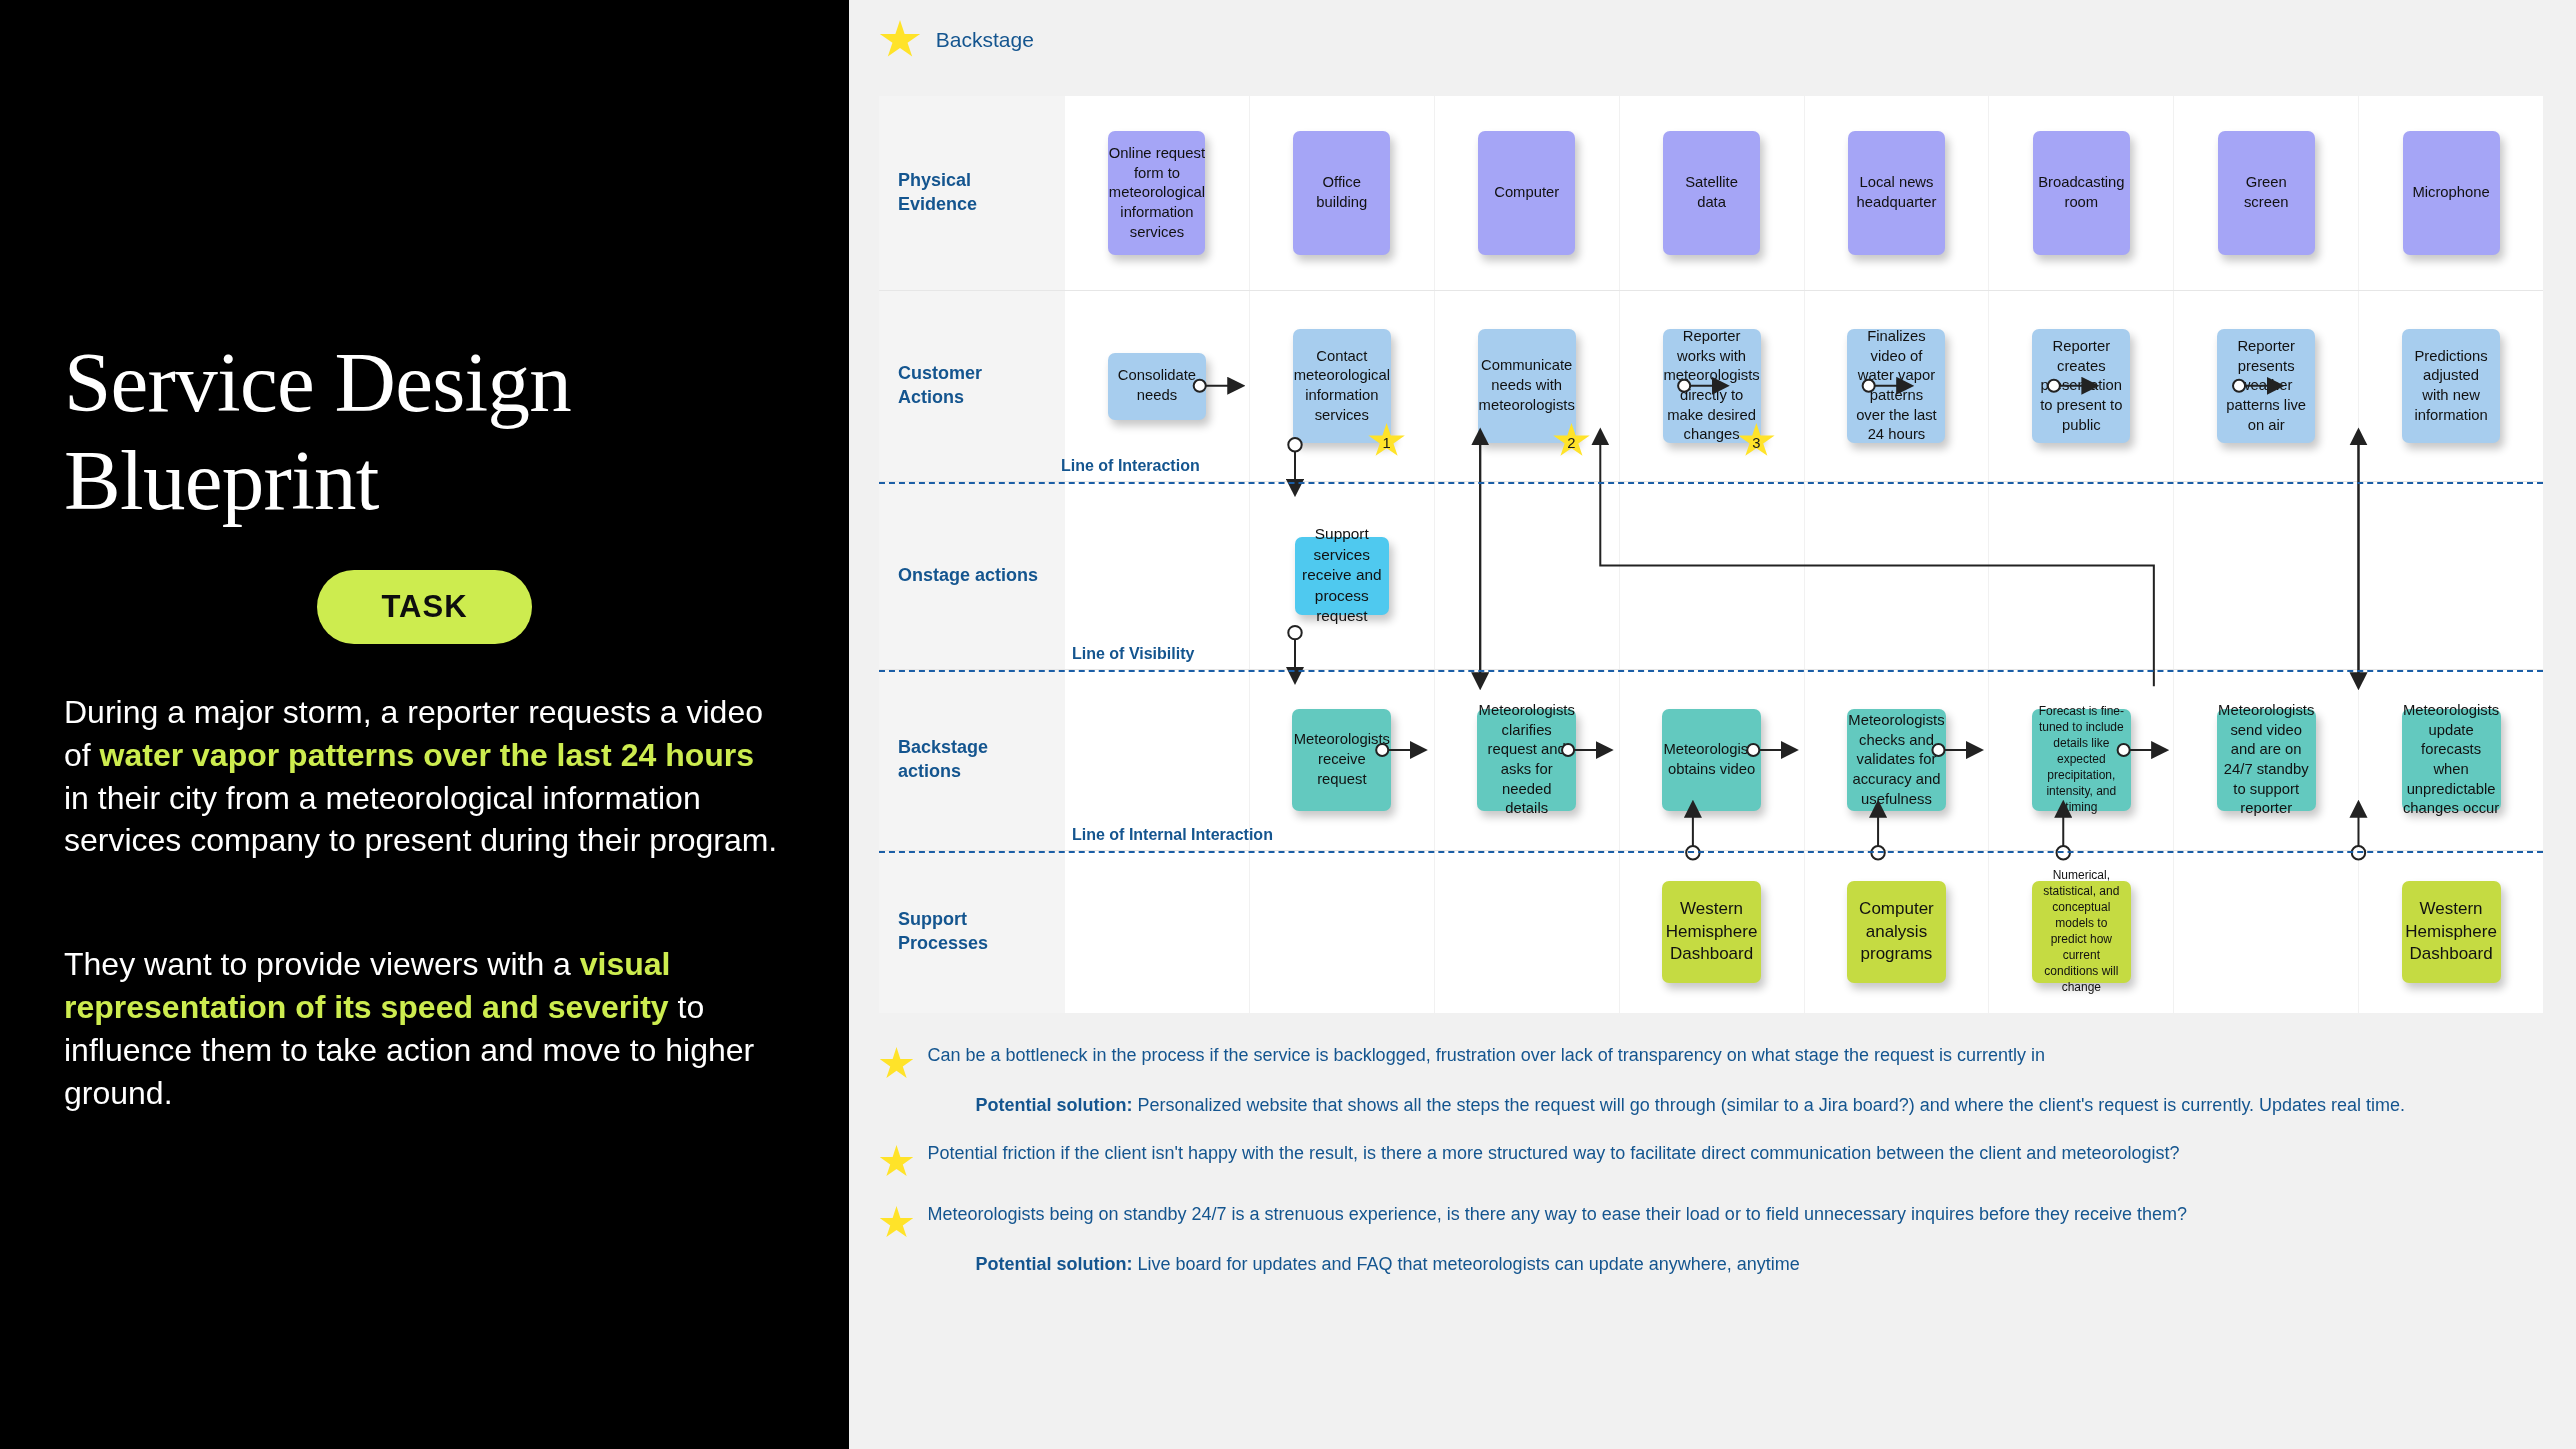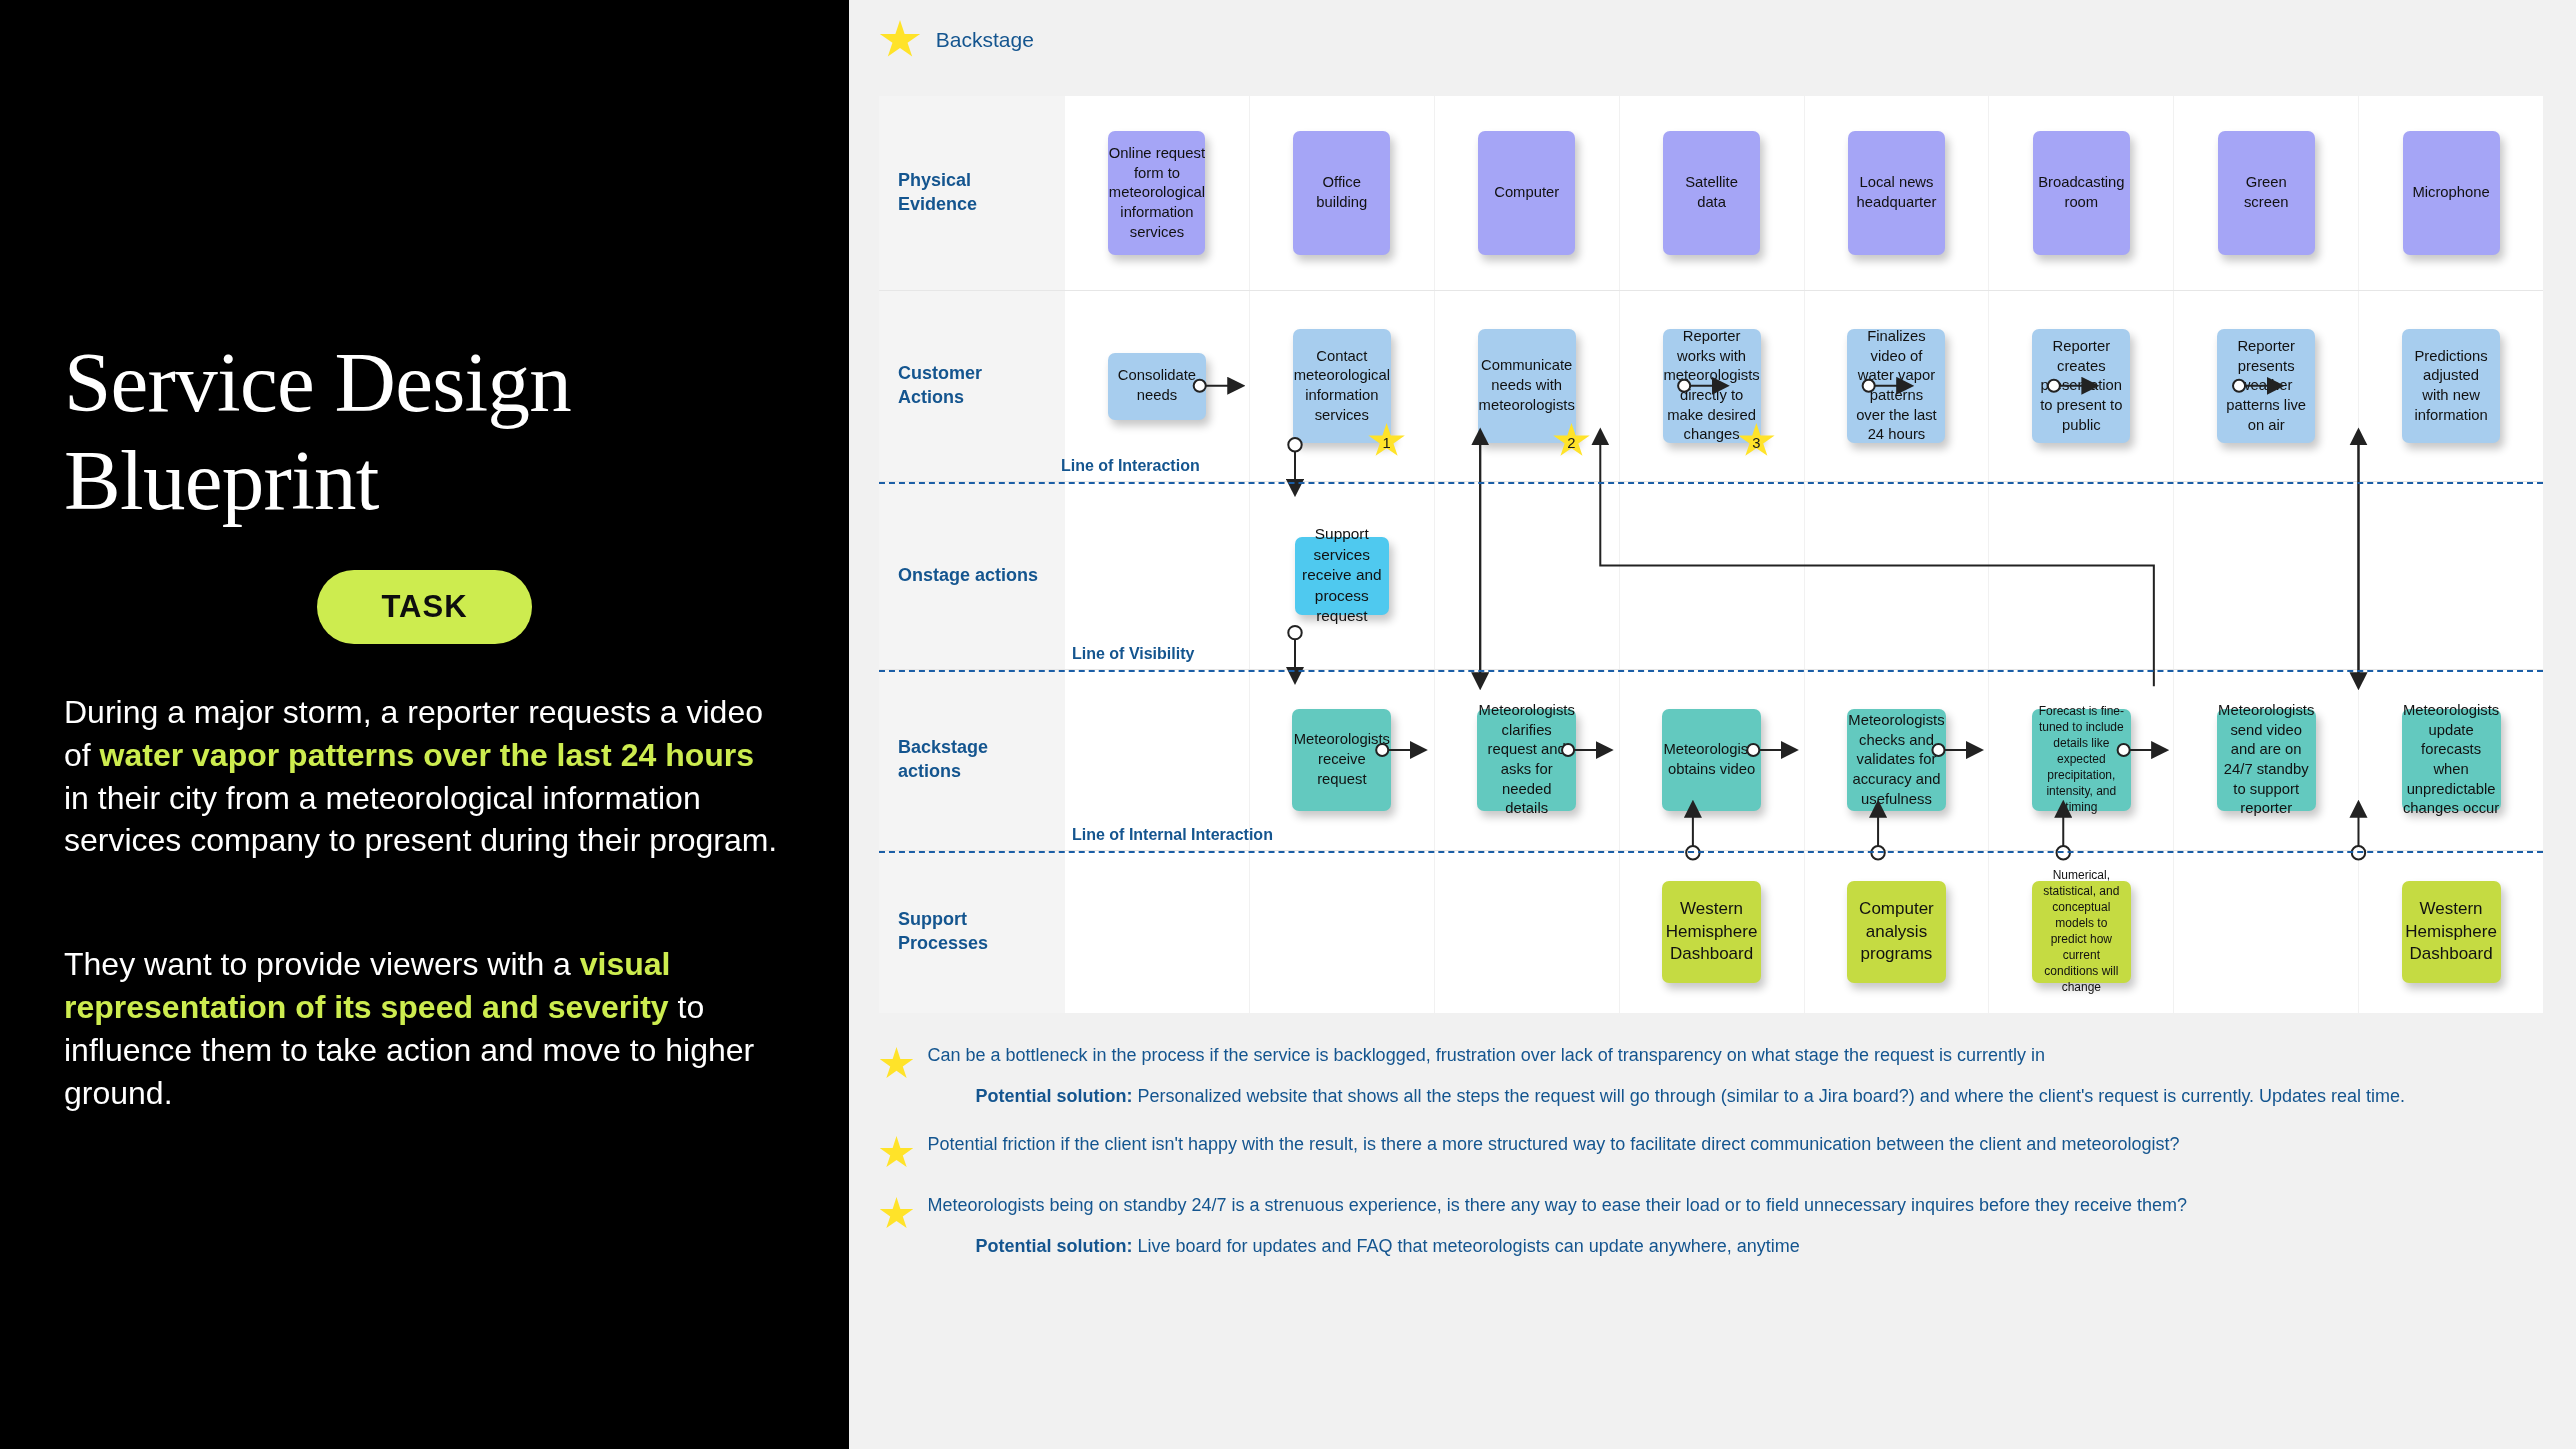--- a/index.html
+++ b/index.html
@@ -176,21 +176,21 @@
     width: 1576px;
   }
   .fn-item { display: flex; gap: 13.4px; margin-bottom: 23px; }
   .fn-star-wrap { flex: 0 0 35px; padding-top: 4px; }
   .fn-body { flex: 1; }
   .fn-text {
     color: #14558f; font-size: 18px; line-height: 1.42;
   }
   .fn-sol {
     color: #14558f; font-size: 18px; line-height: 1.42;
-    margin-top: 15px; padding-left: 48px;
+    margin-top: 24px; padding-left: 48px;
   }
   .fn-sol b { font-weight: bold; }
 </style>
 </head>
 <body>
 
 <div id="page">
 
   <div class="left-panel">
     <div class="brand-title">

